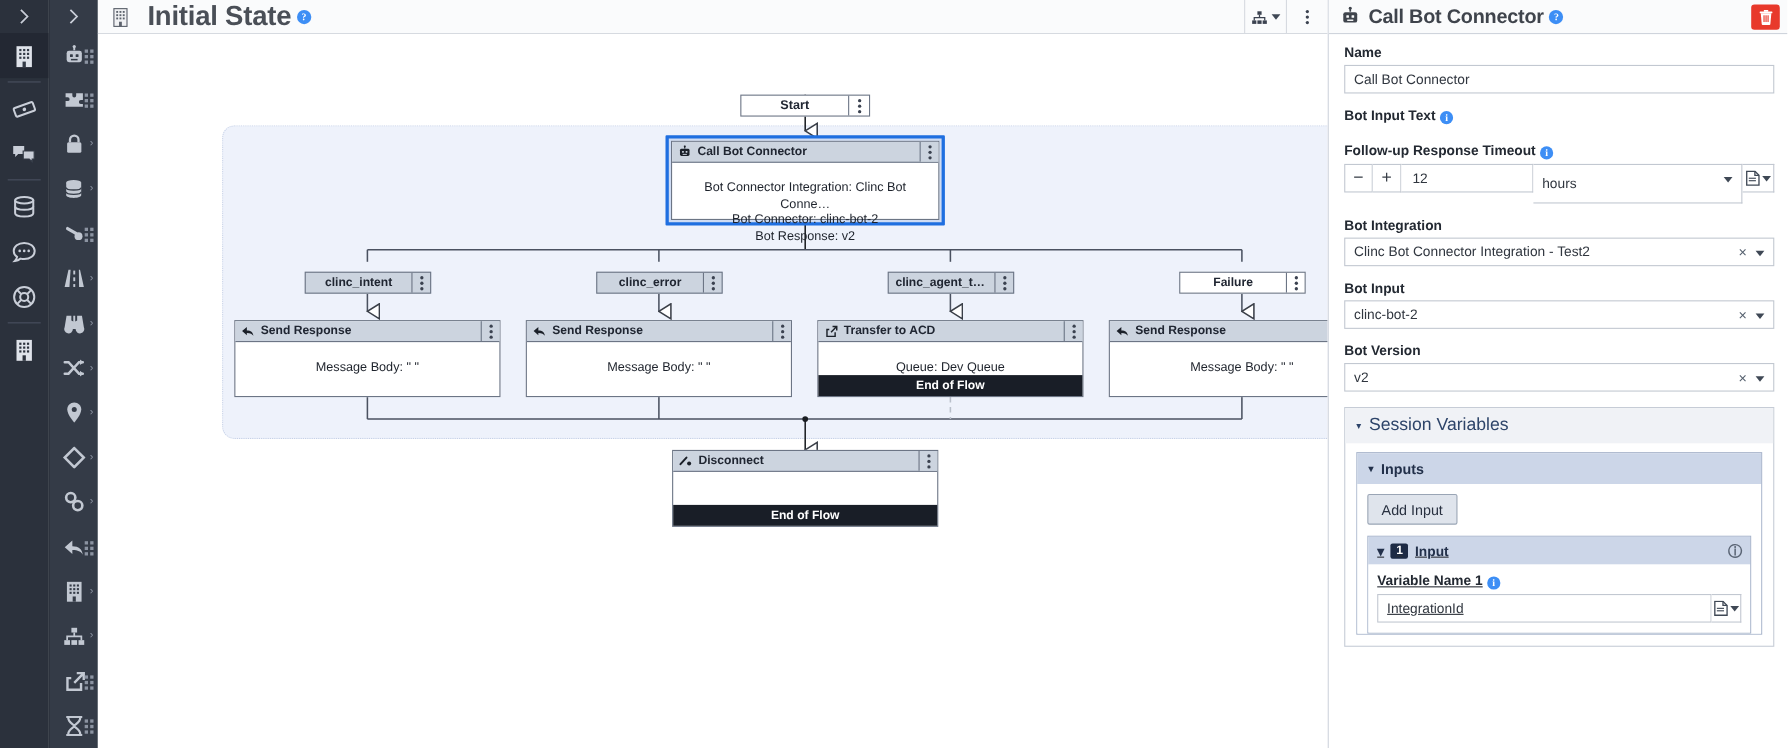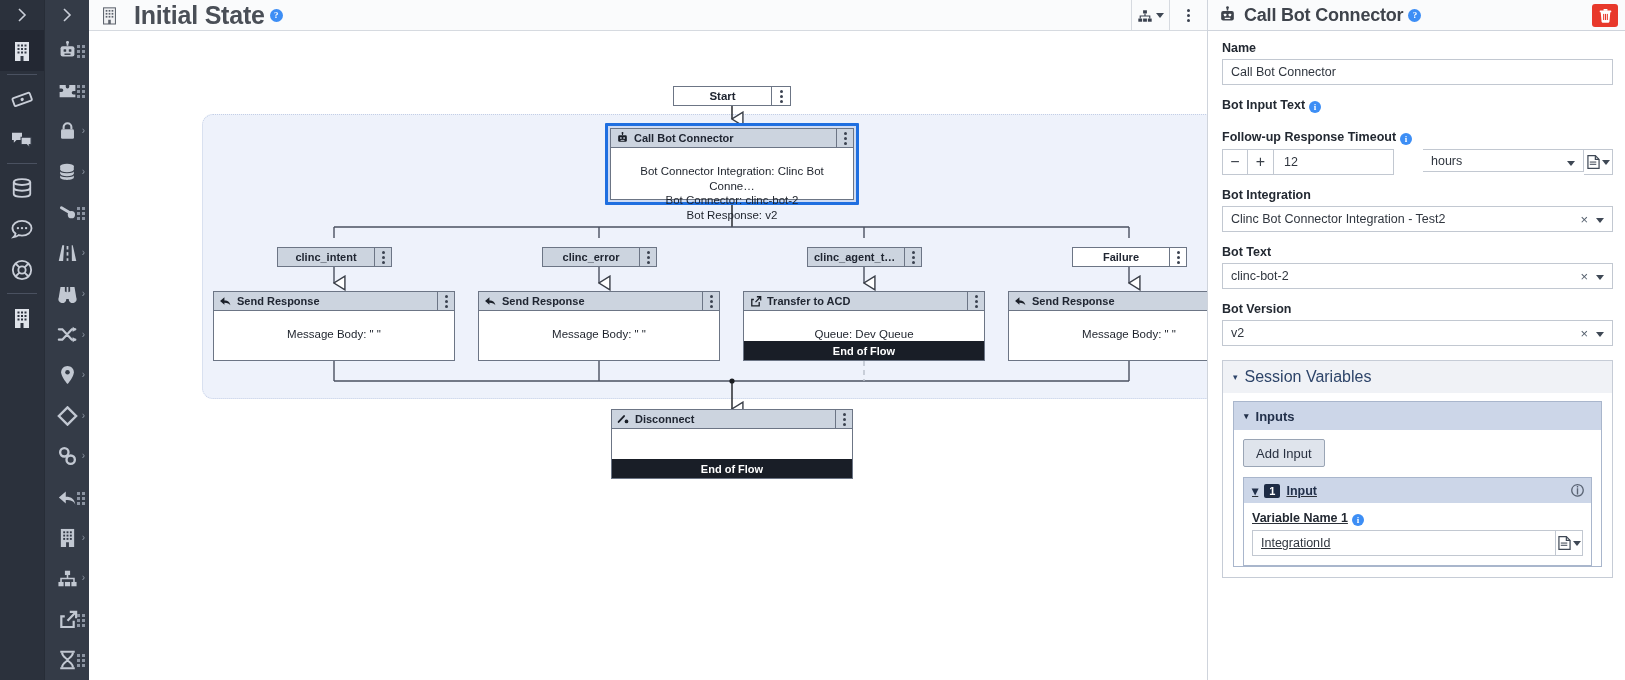--- a/index.html
+++ b/index.html
@@ -181,24 +181,23 @@
     width: 26px; height: 26px; border: 1px solid #c2c8d1; background: #fff;
     display: flex; align-items: center; justify-content: center; cursor: pointer;
     color: #3a4049; font-size: 16px; line-height: 1;
   }
   .step-btn + .step-btn { border-left: none; }
   .step-val {
     flex: 0 0 120px; height: 26px; border: 1px solid #c2c8d1; border-left: none; background: #fff;
     display: flex; align-items: center; padding-left: 10px; font-size: 12.5px; color: #30363f;
   }
   .step-sel {
-    flex: 1 1 auto; height: 23px; border: 1px solid #c2c8d1; border-left: none; background: #fff;
+    flex: 1 1 auto; height: 36px; border: 1px solid #c2c8d1; border-left: none; background: #fff;
     display: flex; align-items: center; padding: 0 8px; font-size: 12.5px; color: #30363f;
     position: relative;
-    margin-left: 29px;
   }
   .step-sel .caret { position: absolute; right: 8px; top: 11px; }
 
   .selbox {
     height: 26px; border: 1px solid #c2c8d1; background: #fff; display: flex; align-items: center;
     padding: 0 8px; font-size: 12.5px; color: #30363f; width: 100%; position: relative;
   }
   .selbox .clr { position: absolute; right: 24px; color: #55606e; font-size: 13px; cursor: pointer; line-height: 1; }
   .selbox .caret { position: absolute; right: 8px; top: 11px; }
 
@@ -843,21 +842,21 @@
 
       <div class="fld-label">Bot Integration</div>
       <div class="selbox">
         <span>Clinc Bot Connector Integration - Test2</span>
         <span class="clr">×</span>
         <span class="caret"></span>
       </div>
 
       <div class="fgap"></div>
 
-      <div class="fld-label">Bot Text</div>
+      <div class="fld-label">Bot Input</div>
       <div class="selbox">
         <span>clinc-bot-2</span>
         <span class="clr">×</span>
         <span class="caret"></span>
       </div>
 
       <div class="fgap"></div>
 
       <div class="fld-label">Bot Version</div>
       <div class="selbox">

